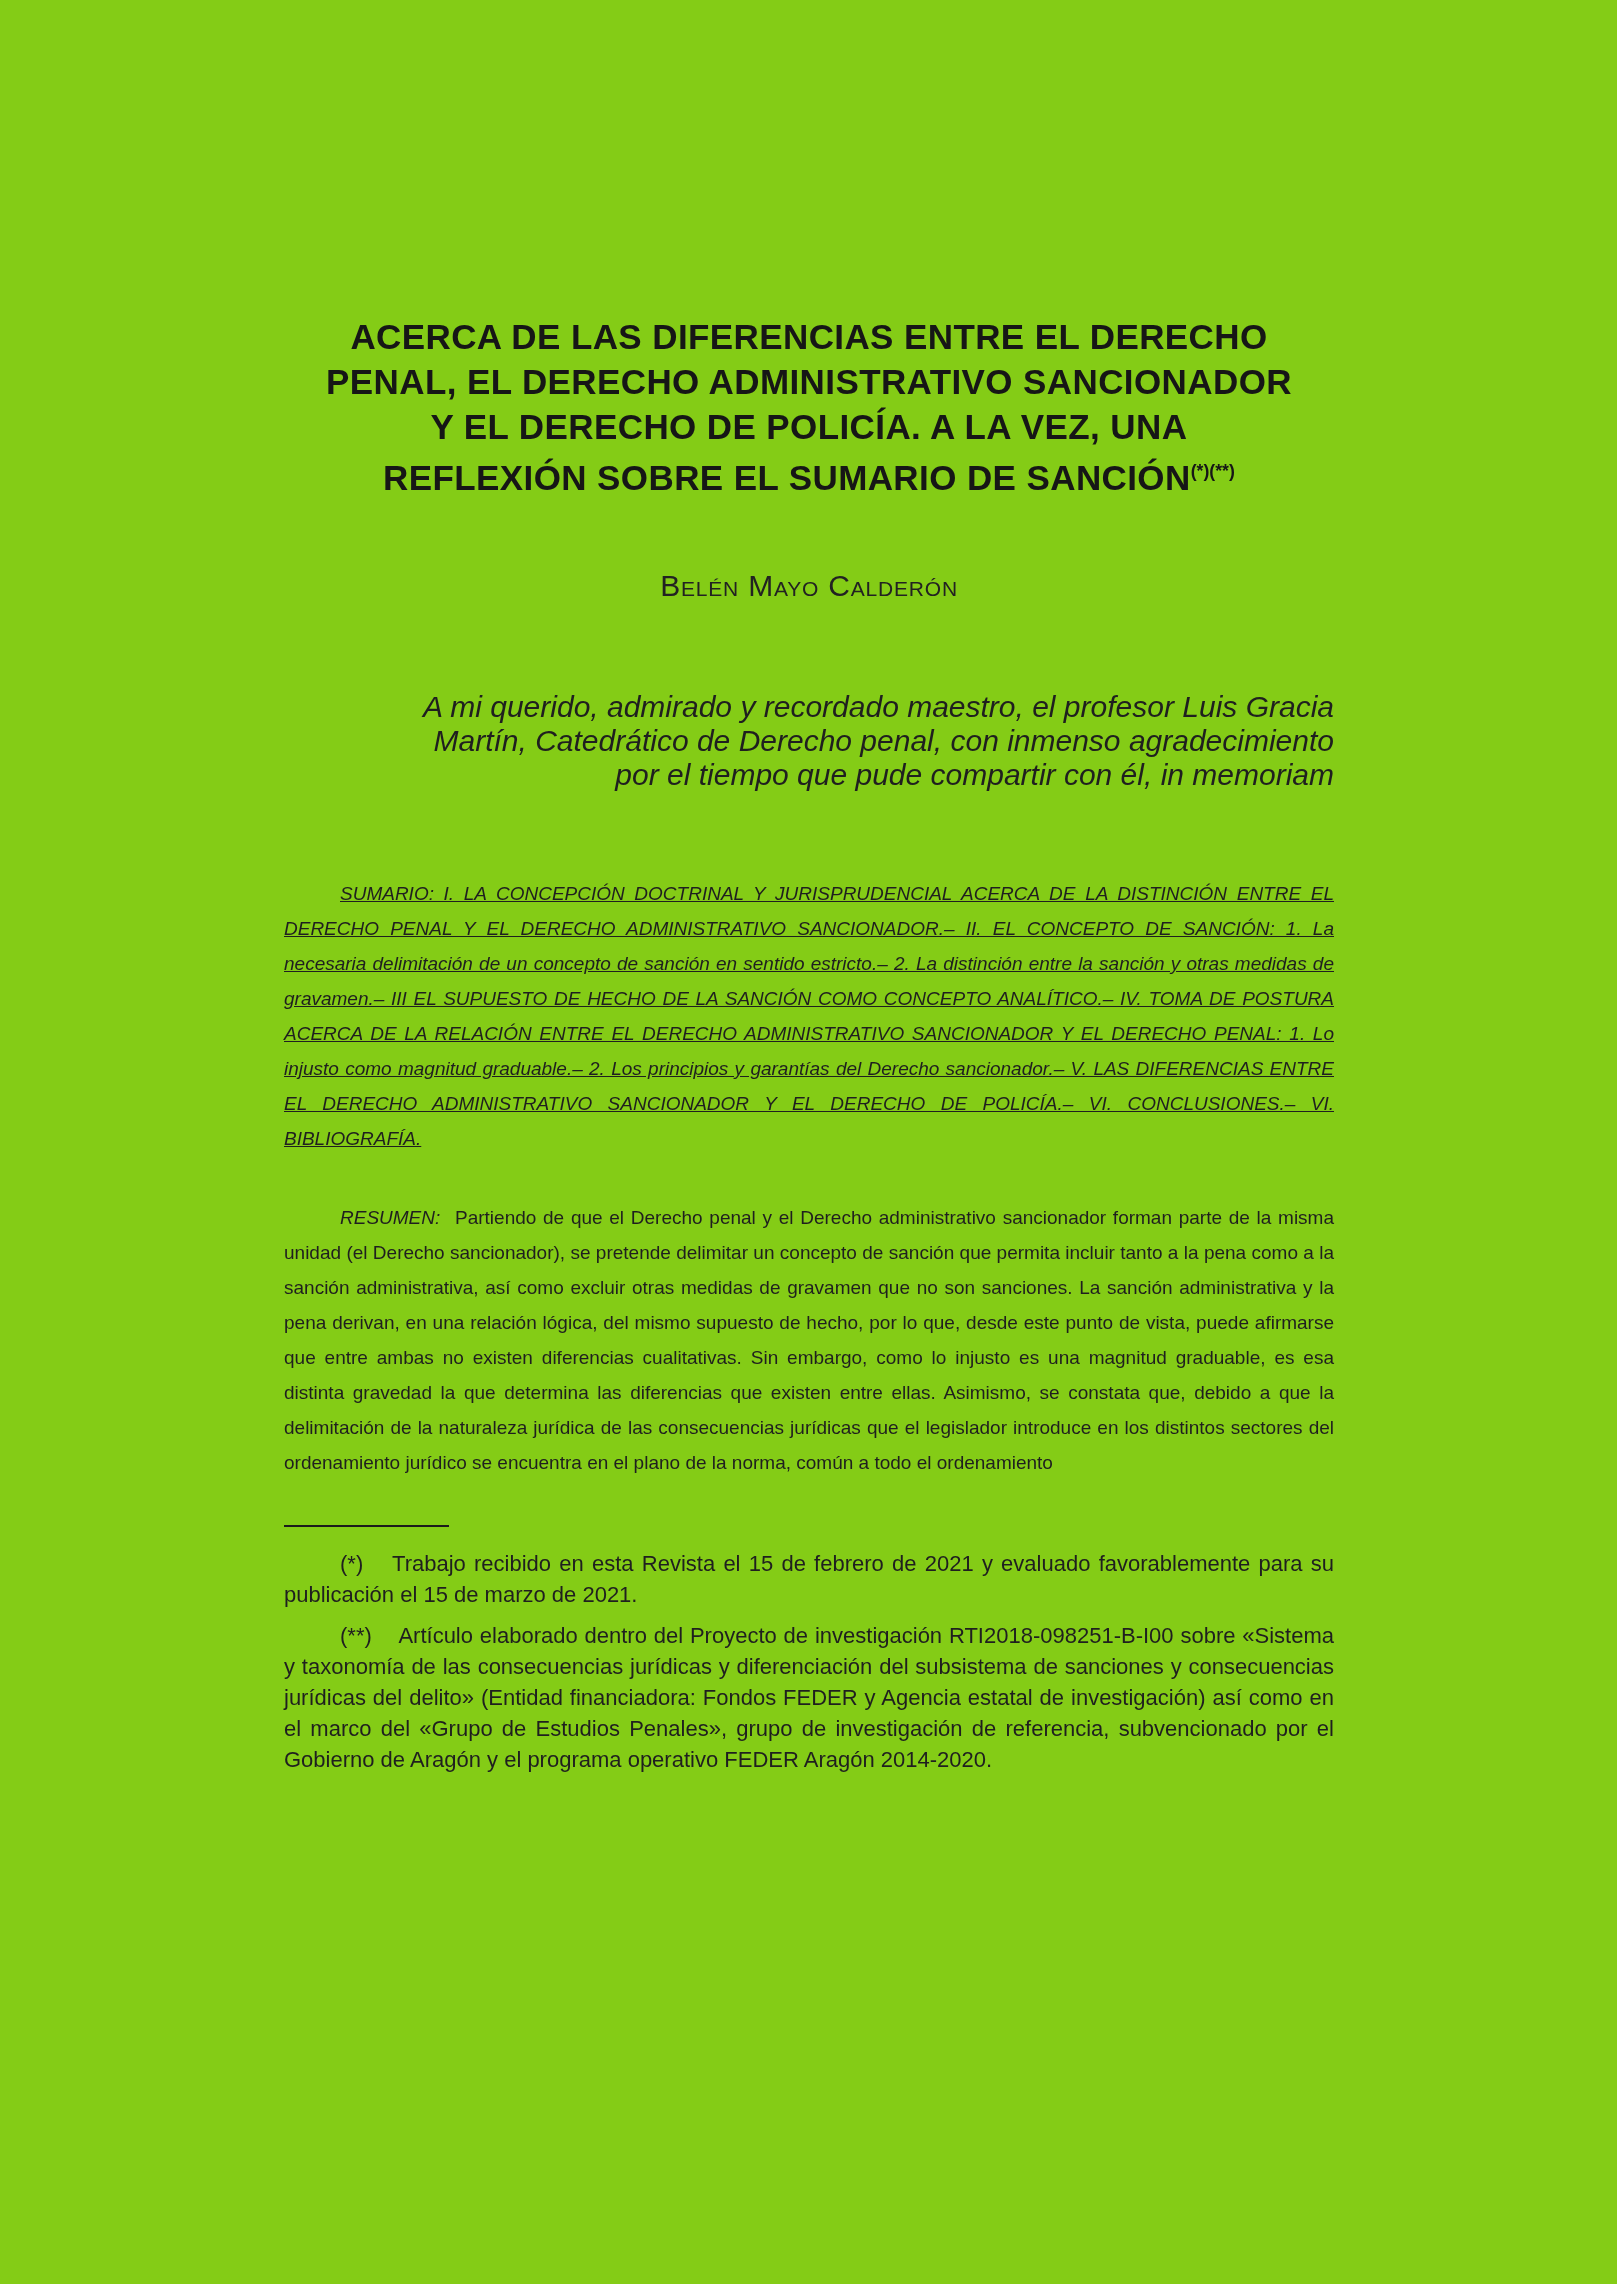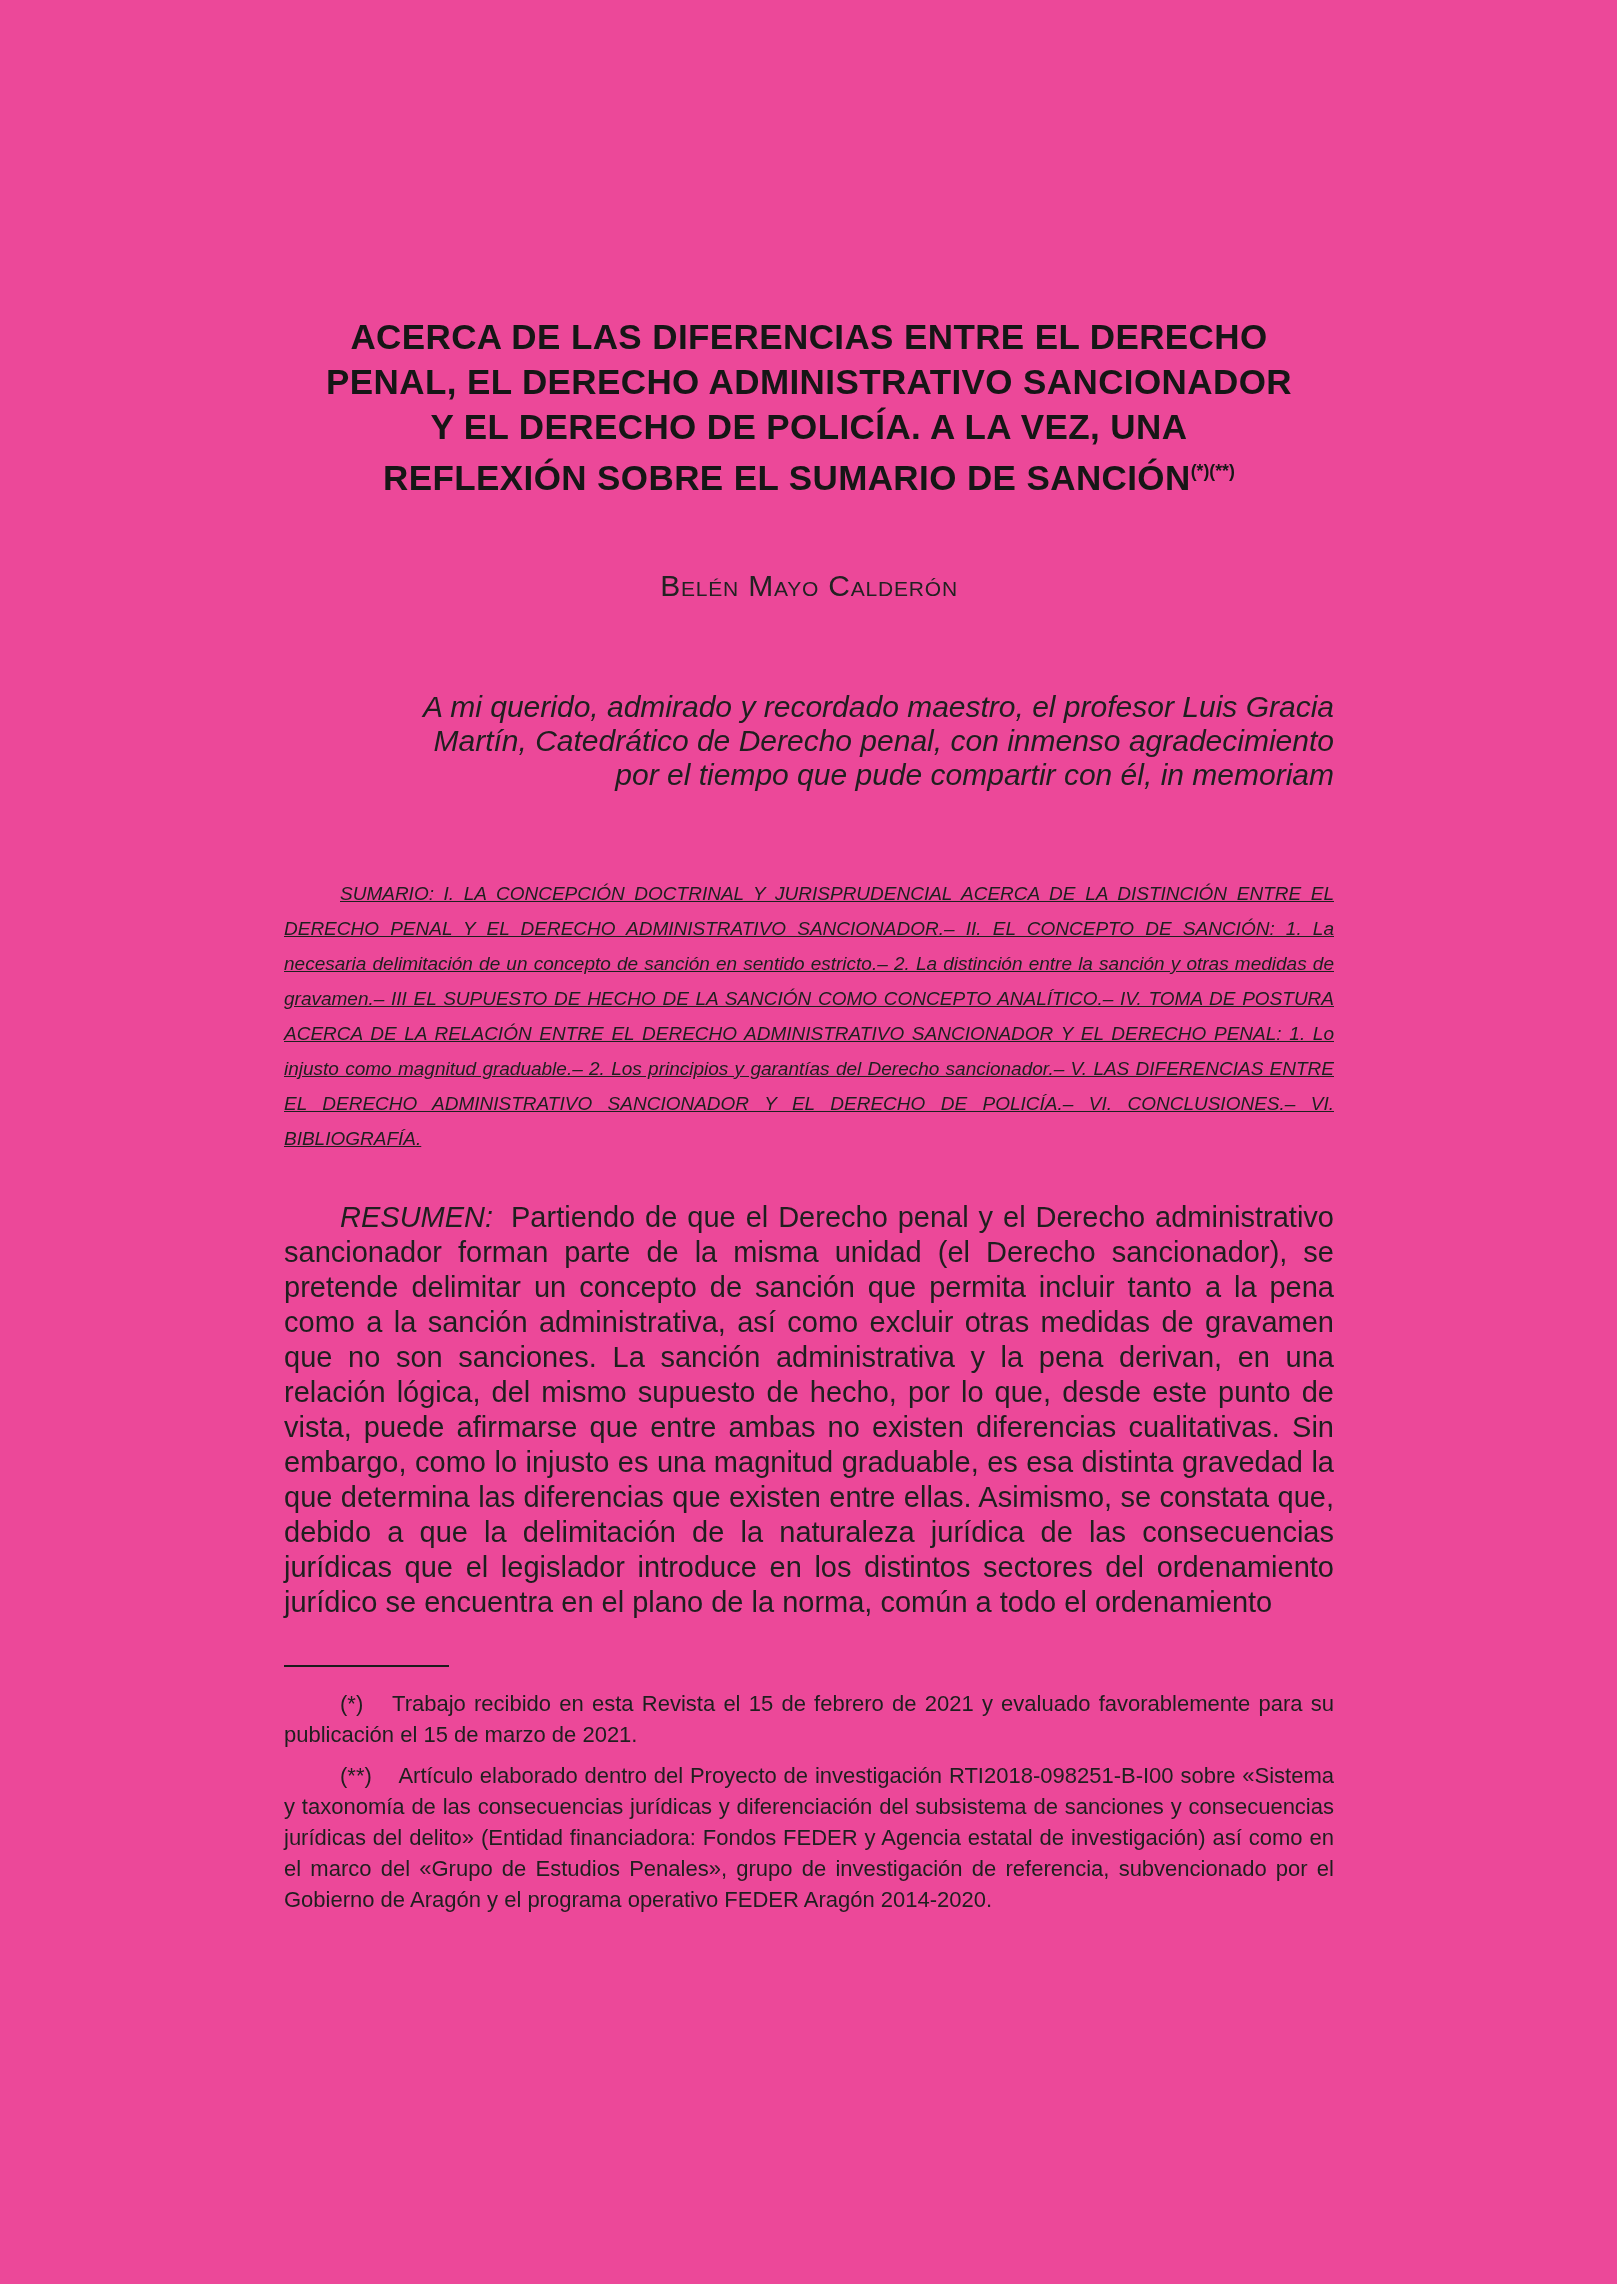--- a/index.html
+++ b/index.html
@@ -4,21 +4,21 @@
 <style>
   html, body {
     margin: 0;
     padding: 0;
     background: #ffffff;
   }
   .page {
     position: relative;
     width: 1618px;
     height: 2284px;
-    background: #ec4899;
+    background: #84cc16;
     color: #1b1b1b;
     font-family: "Liberation Sans", sans-serif;
     overflow: hidden;
   }
   .content {
     position: relative;
     margin: 0 284px;
     width: 1050px;
     padding-top: 314px;
   }
@@ -60,21 +60,21 @@
     font-style: italic;
     font-size: 19px;
     line-height: 35px;
     text-align: justify;
     text-indent: 56px;
     color: #1f1f1f;
     text-decoration: underline;
   }
   .resumen {
     margin: 44px 0 0 0;
-    font-size: 29px;
+    font-size: 19px;
     line-height: 35px;
     text-align: justify;
     text-indent: 56px;
     color: #1f1f1f;
   }
   .resumen-label {
     font-style: italic;
     padding-right: 8px;
   }
   .fn-rule {

